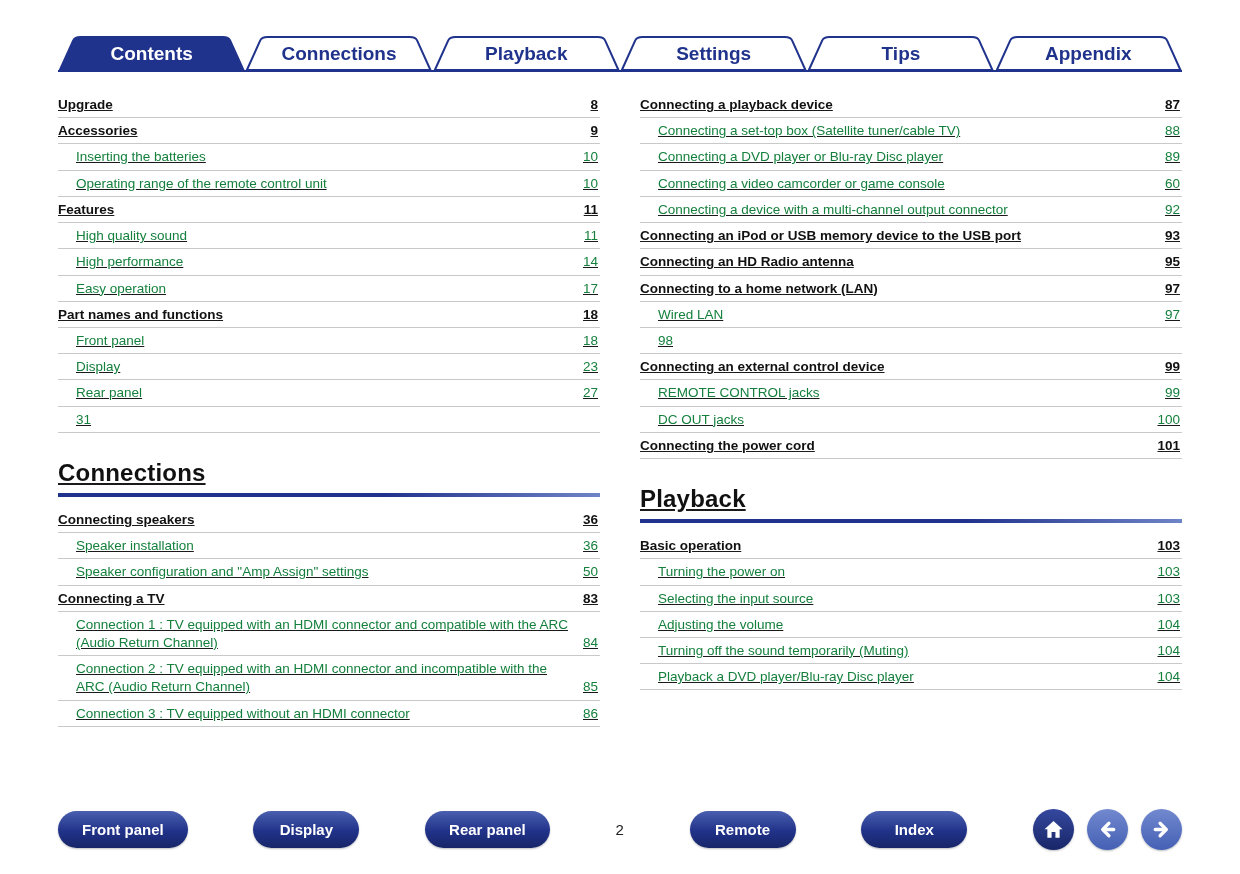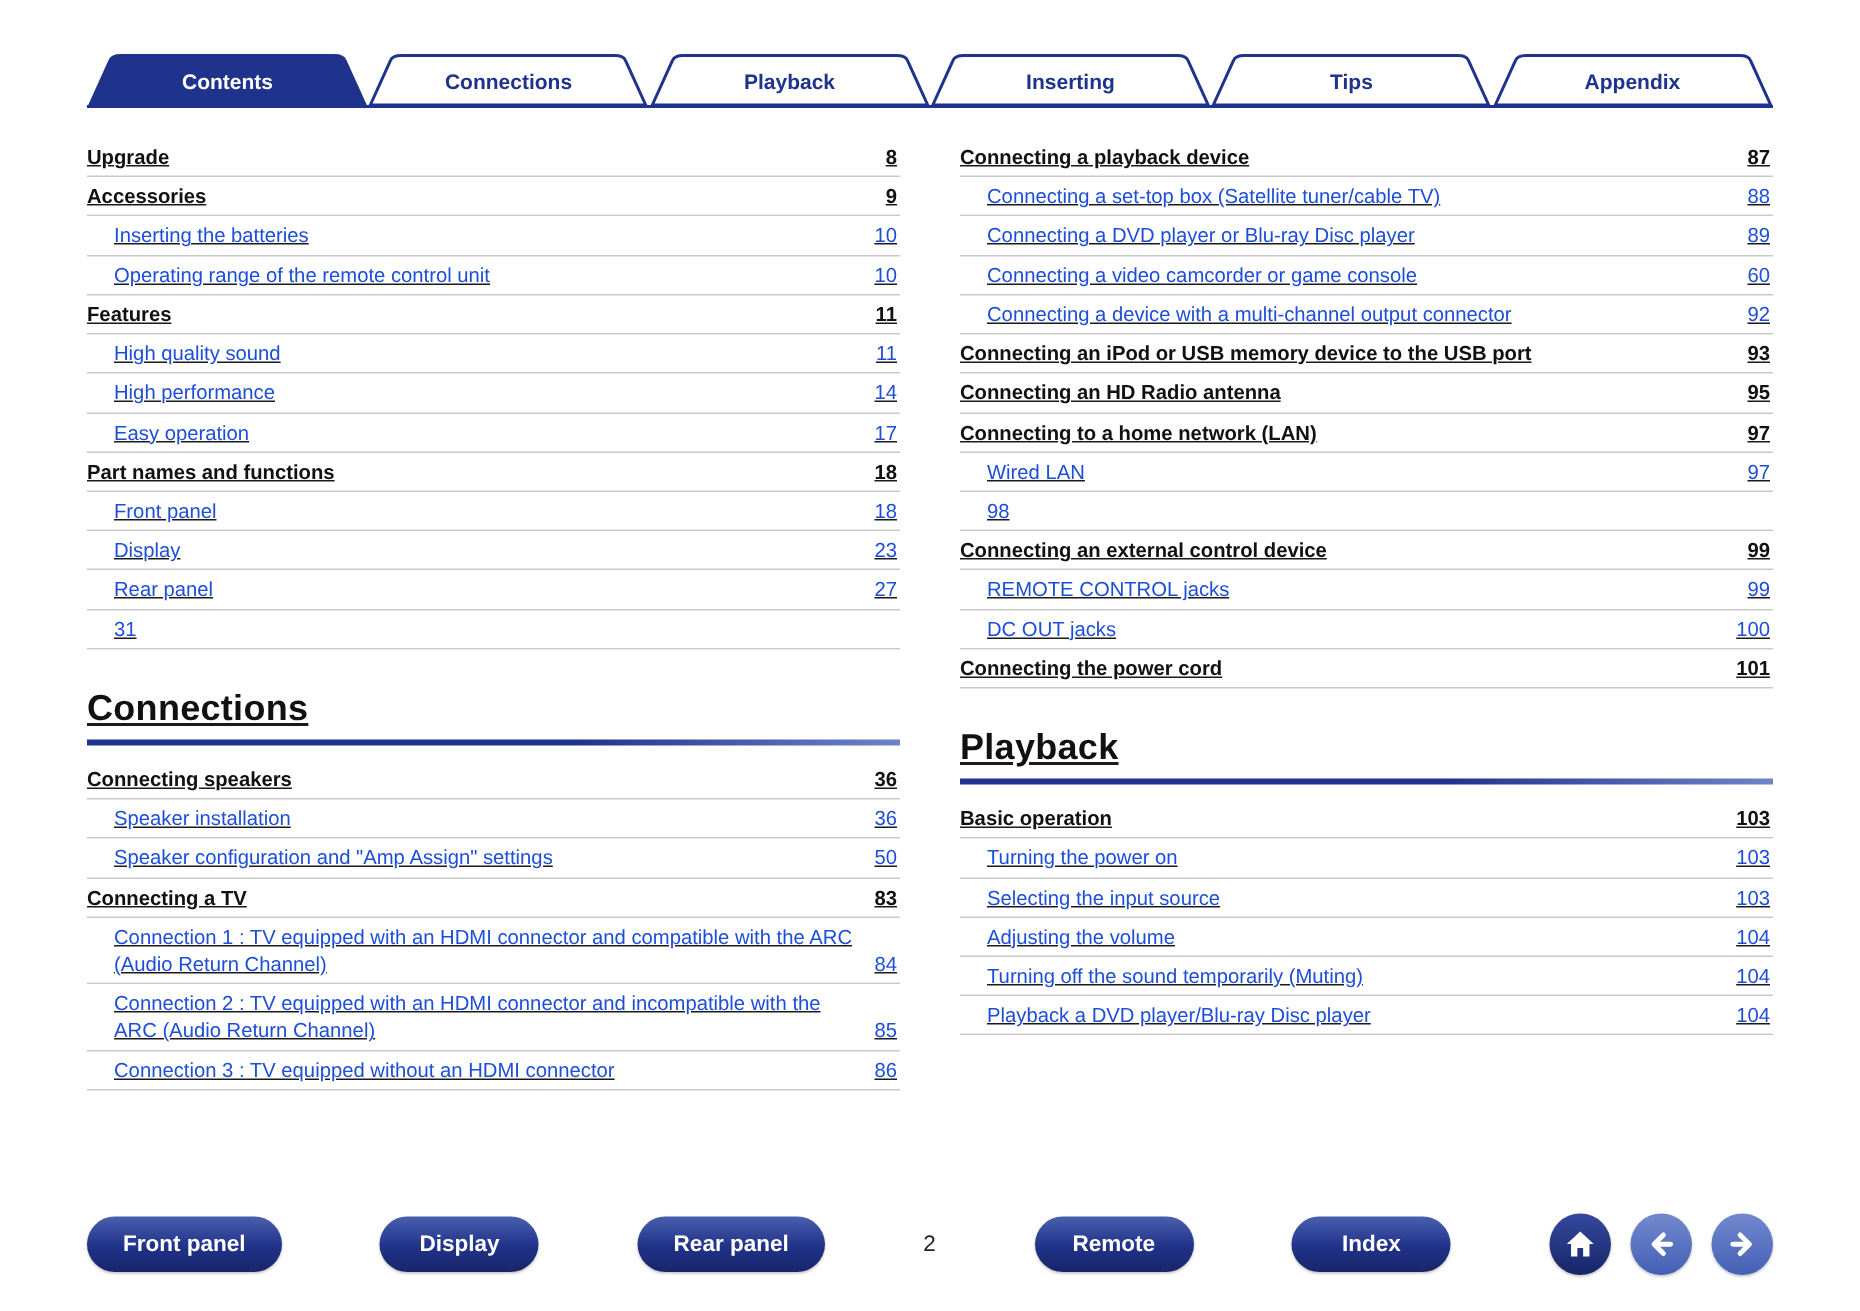--- a/index.html
+++ b/index.html
@@ -12,35 +12,35 @@
   }
 
   
   .tabbar { display:flex; margin:36px 58px 0; height:34px; }
   .tab { flex:1; position:relative; cursor:pointer; }
   .tab svg { position:absolute; inset:0; width:100%; height:100%; overflow:visible; }
   .tab path { fill:#ffffff; stroke:#20338c; stroke-width:2; }
   .tab.active path { fill:#20338c; }
   .tab-label {
     position:relative; z-index:1; display:flex; align-items:center; justify-content:center;
-    height:100%; font-weight:bold; font-size:14px; color:#20338c; padding-top:2px;
+    height:100%; font-weight:bold; font-size:19px; color:#20338c; padding-top:2px;
   }
   .tab.active .tab-label { color:#ffffff; }
   .tab-baseline { height:2px; background:#20338c; margin:0 58px; }
 
   
   .toc { display:flex; gap:40px; margin:20px 58px 0;text-decoration:underline; }
   .toc-col { flex:1; min-width:0; }
   .toc-row {
     display:flex; justify-content:space-between; align-items:flex-end; gap:14px;
     padding:4px 2px 3px 0; border-bottom:1px solid #c9c9c9;
     font-size:13.5px; line-height:1.35; cursor:pointer;
   }
   .toc-row.entry { font-weight:bold; color:#111; }
-  .toc-row.sub { padding-left:18px; color:#1d4ed8; }
+  .toc-row.sub { padding-left:18px; color:#15803d; }
   .toc-text { flex:1; }
   .toc-page { white-space:nowrap; }
   .section-heading { margin-top:26px; margin-bottom:10px; }
   .section-title { font-size:24px; font-weight:bold; color:#111; letter-spacing:0.2px; }
   .section-rule { height:4px; margin-top:6px; background:linear-gradient(90deg,#20338c 60%,#6d84c8); }
 
   
   .footer {
     position:absolute; left:58px; right:58px; bottom:24px;
     display:flex; align-items:center; justify-content:space-between;
@@ -81,21 +81,21 @@
     <div class="tab">
       <svg viewBox="0 0 100 34" preserveAspectRatio="none">
         <path d="M1 34 L8.2 4.2 Q8.9 1 12 1 L88 1 Q91.1 1 91.8 4.2 L99 34 Z" vector-effect="non-scaling-stroke"></path>
       </svg>
       <span class="tab-label">Playback</span>
     </div>
     <div class="tab">
       <svg viewBox="0 0 100 34" preserveAspectRatio="none">
         <path d="M1 34 L8.2 4.2 Q8.9 1 12 1 L88 1 Q91.1 1 91.8 4.2 L99 34 Z" vector-effect="non-scaling-stroke"></path>
       </svg>
-      <span class="tab-label">Inserting</span>
+      <span class="tab-label">Settings</span>
     </div>
     <div class="tab">
       <svg viewBox="0 0 100 34" preserveAspectRatio="none">
         <path d="M1 34 L8.2 4.2 Q8.9 1 12 1 L88 1 Q91.1 1 91.8 4.2 L99 34 Z" vector-effect="non-scaling-stroke"></path>
       </svg>
       <span class="tab-label">Tips</span>
     </div>
     <div class="tab">
       <svg viewBox="0 0 100 34" preserveAspectRatio="none">
         <path d="M1 34 L8.2 4.2 Q8.9 1 12 1 L88 1 Q91.1 1 91.8 4.2 L99 34 Z" vector-effect="non-scaling-stroke"></path>

